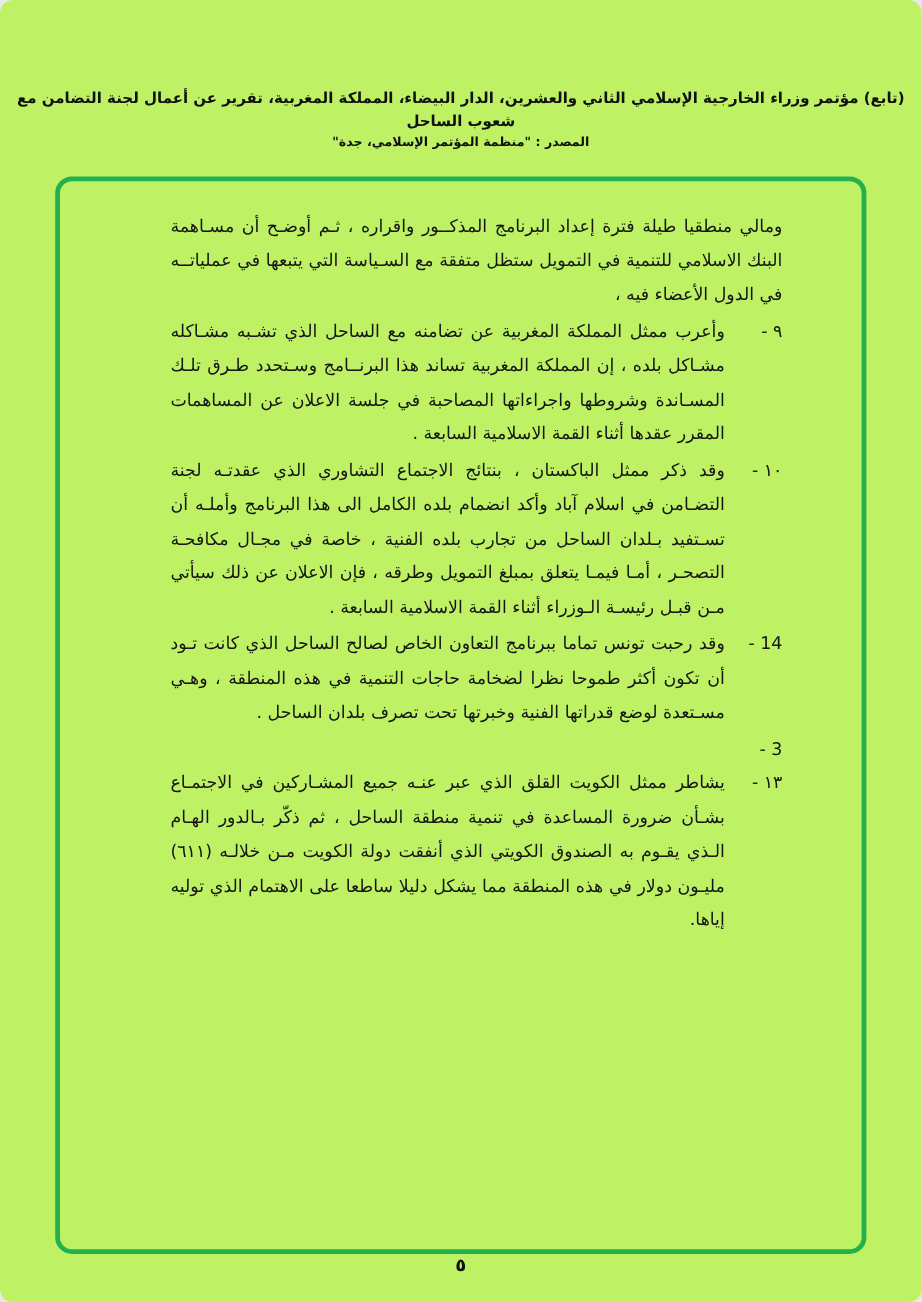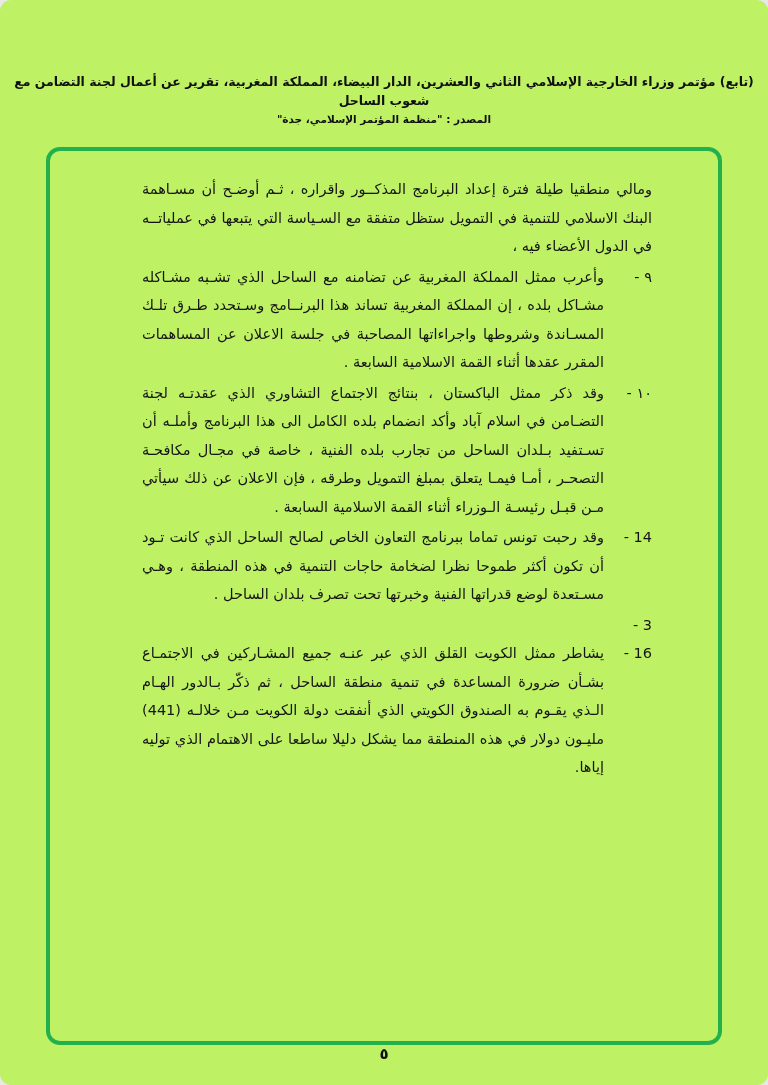--- a/index.html
+++ b/index.html
@@ -106,22 +106,22 @@
       <div class="item">
         <span class="num">14 -</span>
         <p class="itext">وقد رحبت تونس تماما ببرنامج التعاون الخاص لصالح الساحل الذي كانت تـود أن تكون أكثر طموحا نظرا لضخامة حاجات التنمية في هذه المنطقة ، وهـي مسـتعدة لوضع قدراتها الفنية وخبرتها تحت تصرف بلدان الساحل .</p>
       </div>
 
       <div class="item">
         <span class="num">3 -</span>
       </div>
 
       <div class="item">
-        <span class="num">16 -</span>
-        <p class="itext">يشاطر ممثل الكويت القلق الذي عبر عنـه جميع المشـاركين في الاجتمـاع بشـأن ضرورة المساعدة في تنمية منطقة الساحل ، ثم ذكّر بـالدور الهـام الـذي يقـوم به الصندوق الكويتي الذي أنفقت دولة الكويت  مـن خلالـه (441) مليـون دولار في هذه المنطقة مما يشكل دليلا ساطعا على الاهتمام الذي توليه إياها.</p>
+        <span class="num">١٣ -</span>
+        <p class="itext">يشاطر ممثل الكويت القلق الذي عبر عنـه جميع المشـاركين في الاجتمـاع بشـأن ضرورة المساعدة في تنمية منطقة الساحل ، ثم ذكّر بـالدور الهـام الـذي يقـوم به الصندوق الكويتي الذي أنفقت دولة الكويت  مـن خلالـه (٦١١) مليـون دولار في هذه المنطقة مما يشكل دليلا ساطعا على الاهتمام الذي توليه إياها.</p>
       </div>
 
 
     </div>
   </div>
 
   <div class="page-number">٥</div>
 
 </div>
 

